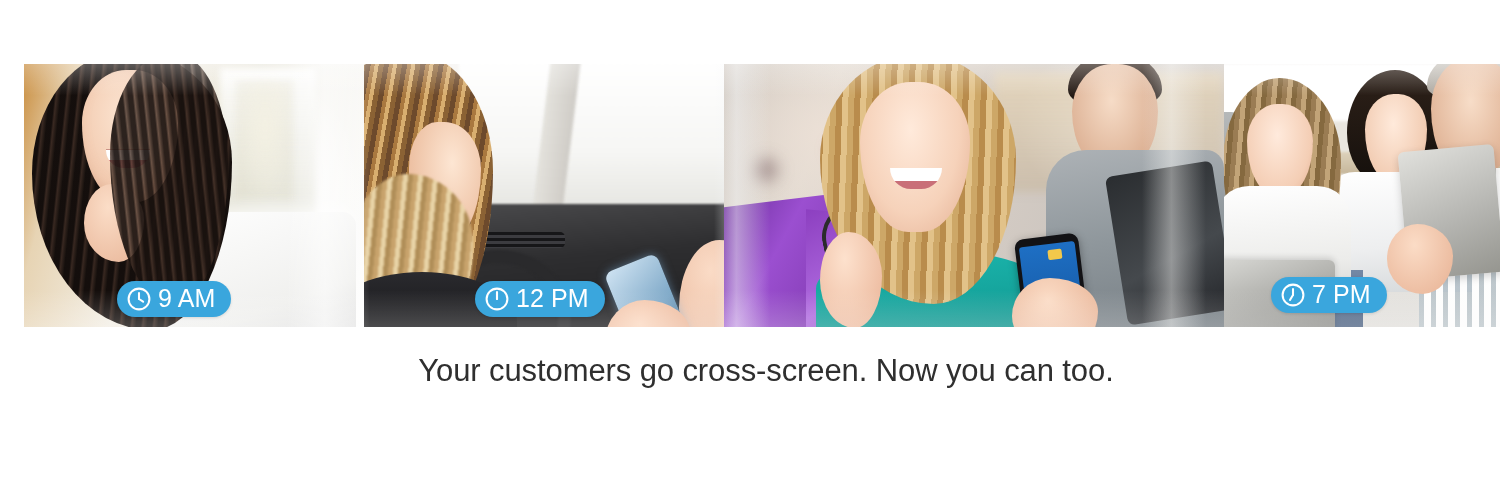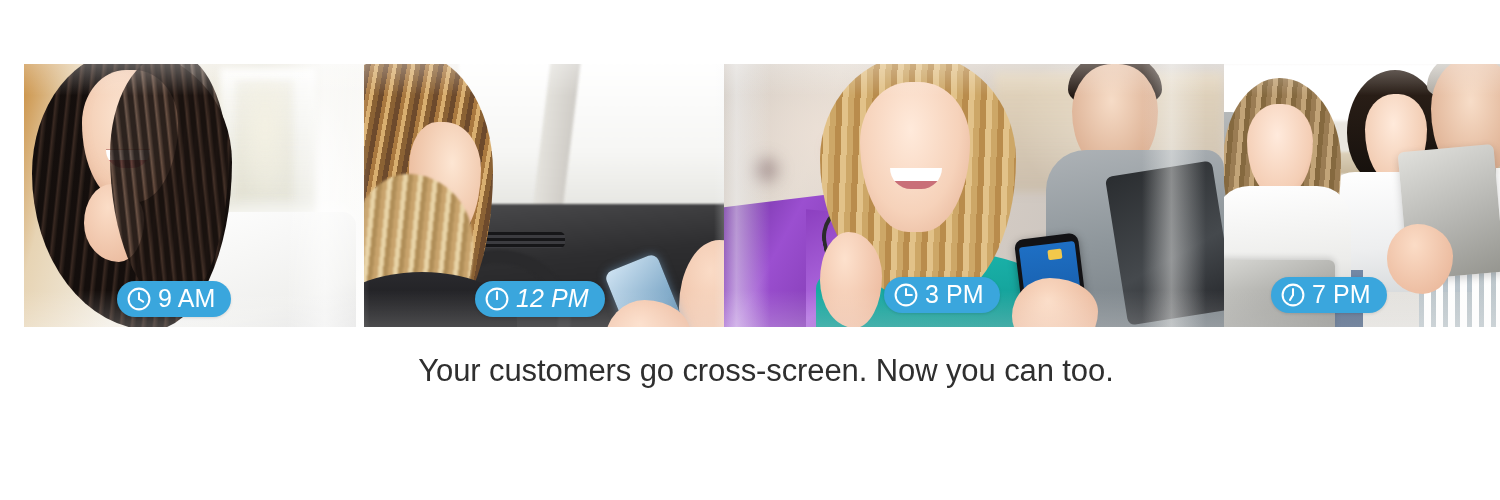--- a/index.html
+++ b/index.html
@@ -436,21 +436,21 @@
     font-size: 25px;
     line-height: 1;
     letter-spacing: .1px;
     box-shadow: 0 1px 3px rgba(0,0,0,.12);
     white-space: nowrap;
   }
   .badge .clock { width: 26px; height: 26px; flex: 0 0 26px; display: block; }
   .badge .t { padding-left: 4px; position: relative; top: -1px; }
 
   .badge-9  { left: 101px;  top: 281px; }
-  .badge-12 { left: 459px;  top: 281px; font-style: italic; }
+  .badge-12 { left: 459px;  top: 281px; }
   .badge-3  { left: 868px;  top: 277px; }
   .badge-7  { left: 1255px; top: 277px; }
 
   
   .tagline {
     position: absolute;
     left: 0;
     top: 352px;
     width: 1500px;
     text-align: center;
@@ -563,28 +563,20 @@
 
   <div class="badge badge-12">
     <svg class="clock" viewBox="0 0 24 24">
       <circle cx="12" cy="12" r="9.6" fill="none" stroke="#ffffff" stroke-width="1.9"></circle>
       <line x1="12" y1="12" x2="12" y2="6.4" stroke="#ffffff" stroke-width="1.9" stroke-linecap="round"></line>
       <line x1="12" y1="12" x2="12" y2="5.6" stroke="#ffffff" stroke-width="1.9" stroke-linecap="round"></line>
     </svg>
     <span class="t">12 PM</span>
   </div>
 
-  <div class="badge badge-3">
-    <svg class="clock" viewBox="0 0 24 24">
-      <circle cx="12" cy="12" r="9.6" fill="none" stroke="#ffffff" stroke-width="1.9"></circle>
-      <line x1="12" y1="12" x2="12" y2="6.4" stroke="#ffffff" stroke-width="1.9" stroke-linecap="round"></line>
-      <line x1="12" y1="12" x2="17.4" y2="12" stroke="#ffffff" stroke-width="1.9" stroke-linecap="round"></line>
-    </svg>
-    <span class="t">3 PM</span>
-  </div>
 
   <div class="badge badge-7">
     <svg class="clock" viewBox="0 0 24 24">
       <circle cx="12" cy="12" r="9.6" fill="none" stroke="#ffffff" stroke-width="1.9"></circle>
       <line x1="12" y1="12" x2="12" y2="6.4" stroke="#ffffff" stroke-width="1.9" stroke-linecap="round"></line>
       <line x1="12" y1="12" x2="9.2" y2="16.6" stroke="#ffffff" stroke-width="1.9" stroke-linecap="round"></line>
     </svg>
     <span class="t">7 PM</span>
   </div>
 

